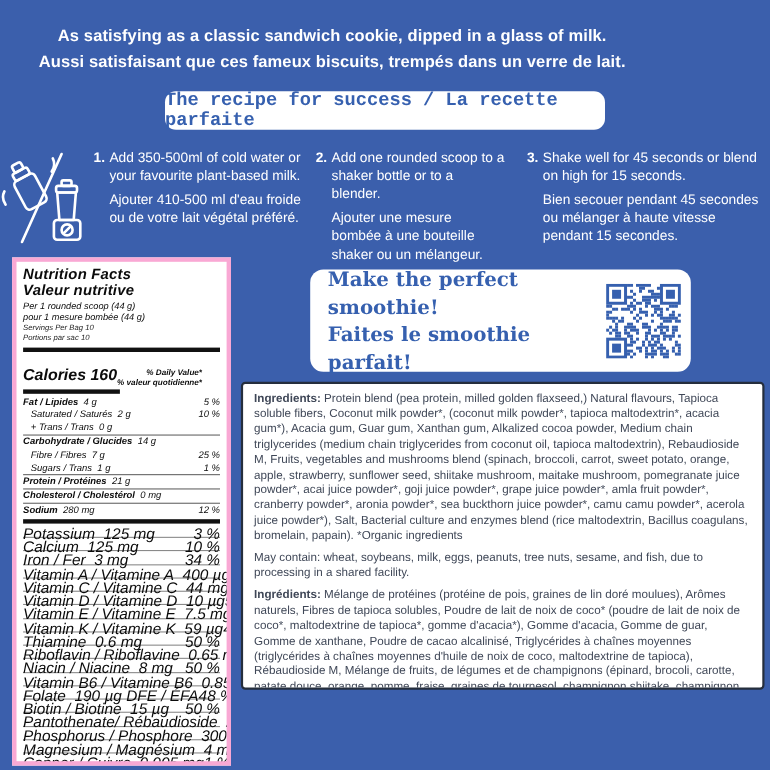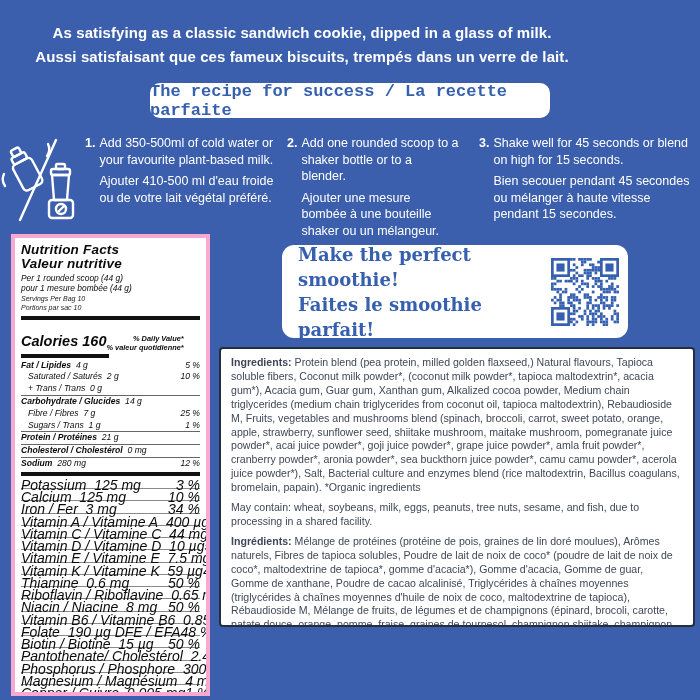--- a/index.html
+++ b/index.html
@@ -228,21 +228,21 @@
         </div>
         <div class="nrow">
           <span class="nm"><span>Folate</span><span>&nbsp;&nbsp;190 µg DFE / ÉFA</span></span>
           <span class="dv">48 %</span>
         </div>
         <div class="nrow">
           <span class="nm"><span>Biotin / Biotine</span><span>&nbsp;&nbsp;15 µg</span></span>
           <span class="dv">50 %</span>
         </div>
         <div class="nrow">
-          <span class="nm"><span>Pantothenate/ Cholestérol</span><span>&nbsp;&nbsp;2.4 mg</span></span>
+          <span class="nm"><span>Pantothenate/ Rébaudioside</span><span>&nbsp;&nbsp;2.4 mg</span></span>
           <span class="dv">48 %</span>
         </div>
         <div class="nrow">
           <span class="nm"><span>Phosphorus / Phosphore</span><span>&nbsp;&nbsp;300 mg</span></span>
           <span class="dv">24 %</span>
         </div>
         <div class="nrow">
           <span class="nm"><span>Magnesium / Magnésium</span><span>&nbsp;&nbsp;4 mg</span></span>
           <span class="dv">1 %</span>
         </div>

